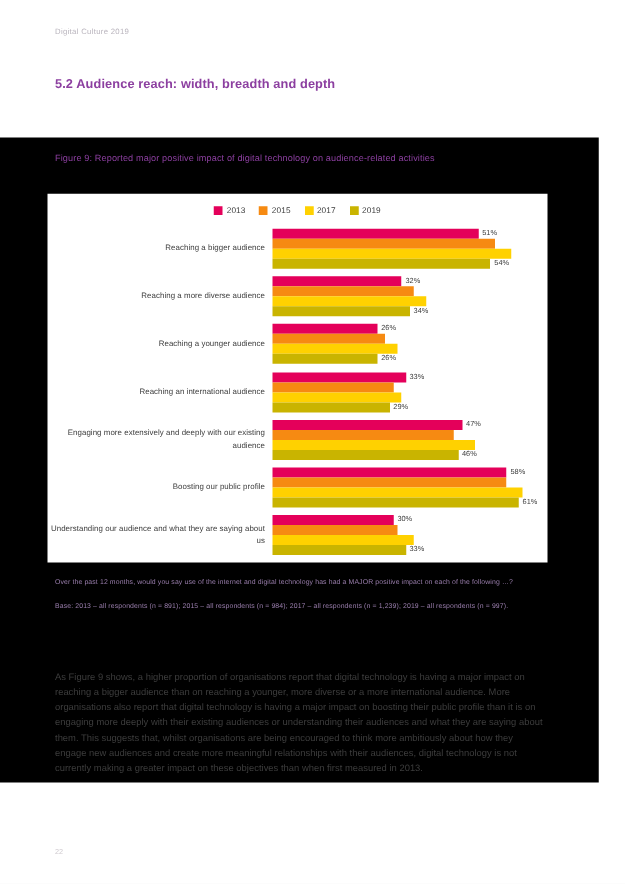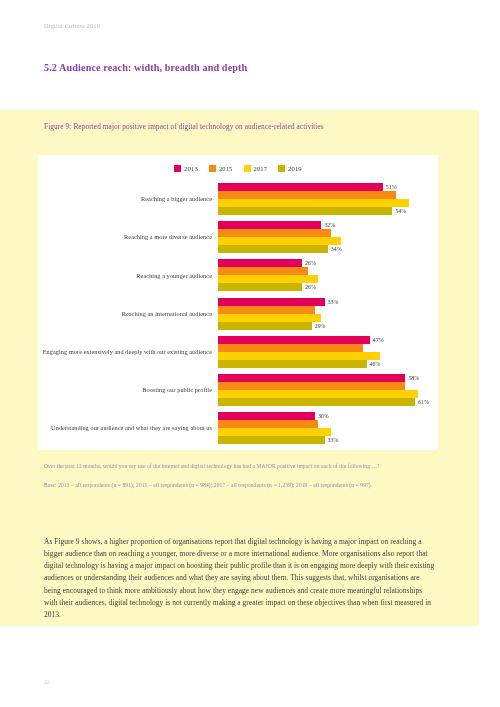--- a/index.html
+++ b/index.html
@@ -11,21 +11,20 @@
     width: 500px;
     height: 707px;
     position: relative;
     font-family: "Liberation Sans", sans-serif;
     overflow: hidden;
   }
   .page {
     position: absolute;
     inset: 0;
     background: #ffffff;
-    font-family: Liberation Serif, serif;
   }
   .running-head {
     position: absolute;
     left: 44px;
     top: 22px;
     font-size: 6.2px;
     letter-spacing: 0.25px;
     color: #b9b4bd;
   }
   .section-heading {
@@ -37,21 +36,21 @@
     color: #8c3fa0;
     letter-spacing: 0.1px;
     white-space: nowrap;
   }
   .figure-panel {
     position: absolute;
     left: 0px;
     top: 110px;
     width: 479px;
     height: 516px;
-    background: #fef9c3;
+    background: #000000;
   }
   .figure-title {
     position: absolute;
     left: 44px;
     top: 11px;
     width: 350px;
     font-size: 7.3px;
     line-height: 1.55;
     color: #8c3fa0;
     letter-spacing: 0.1px;

